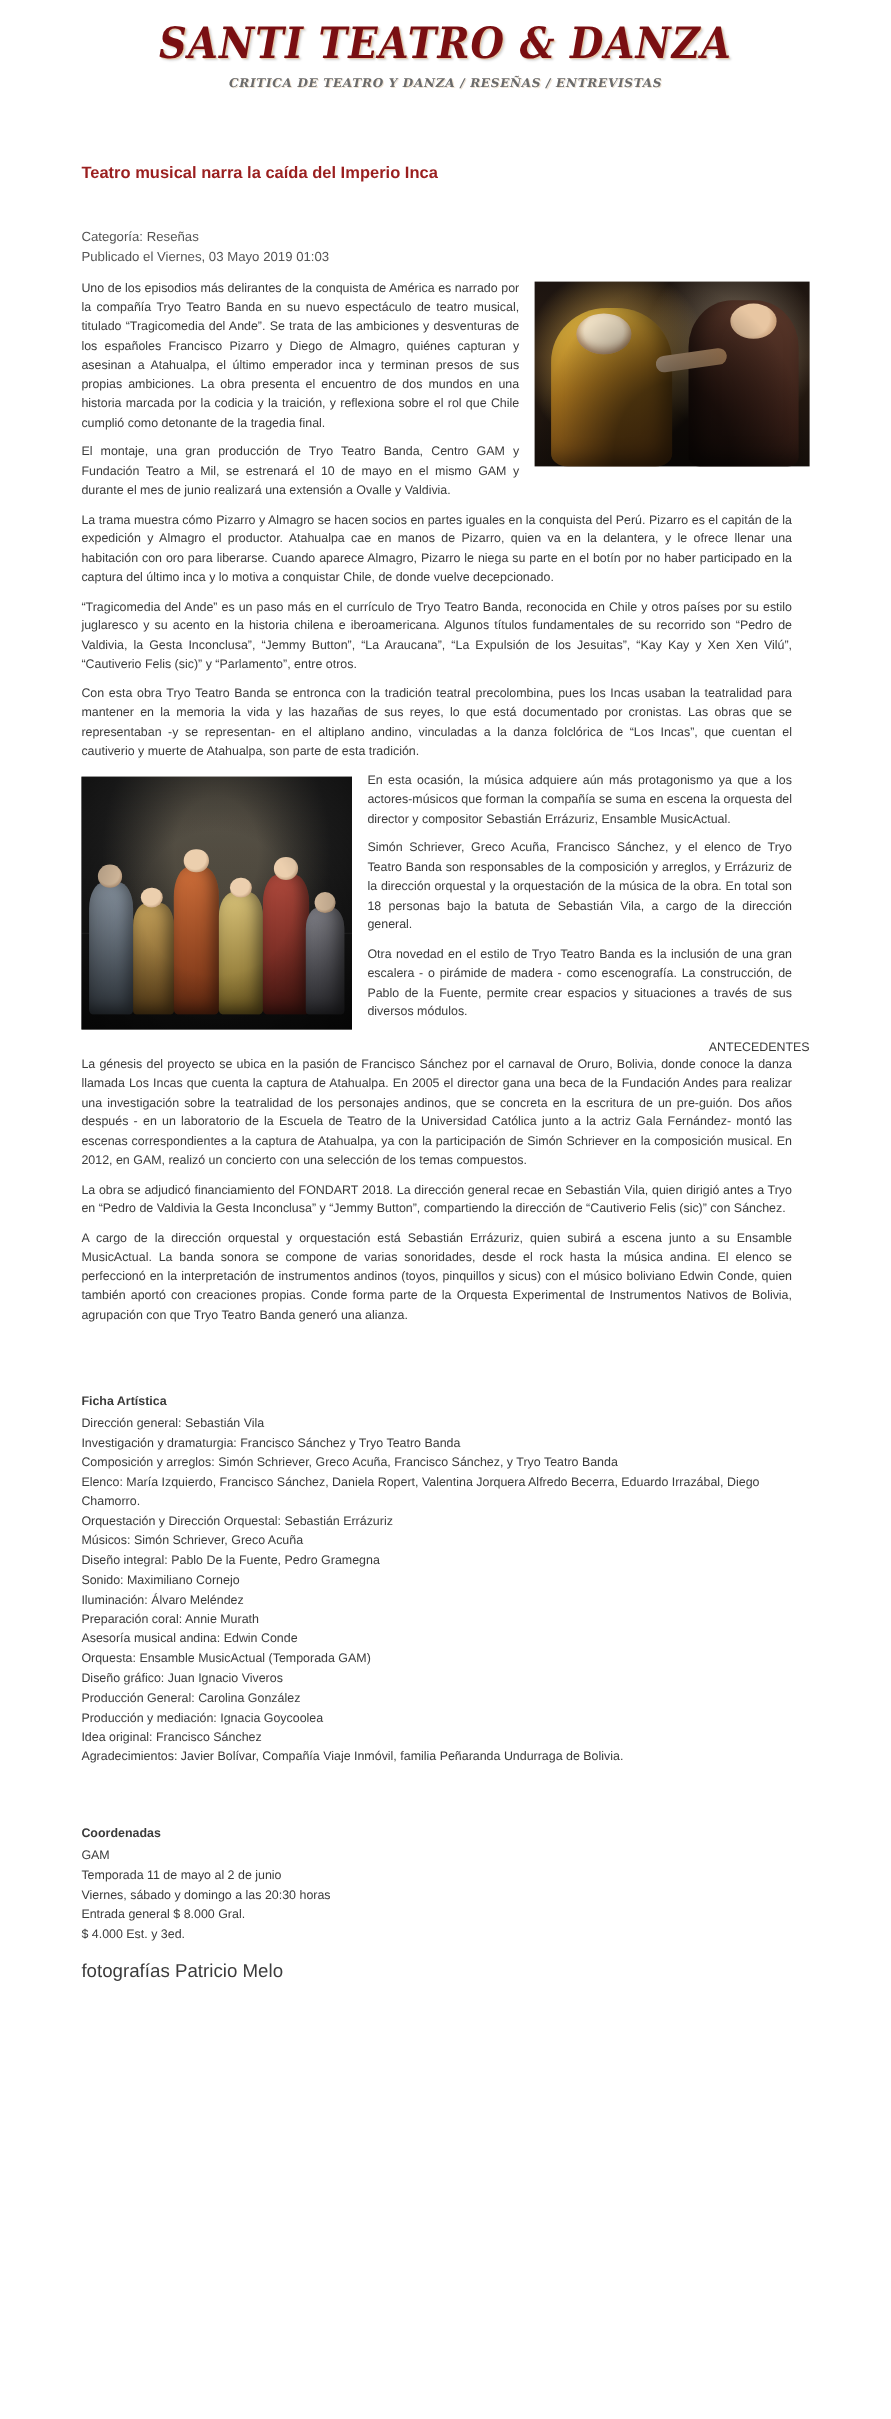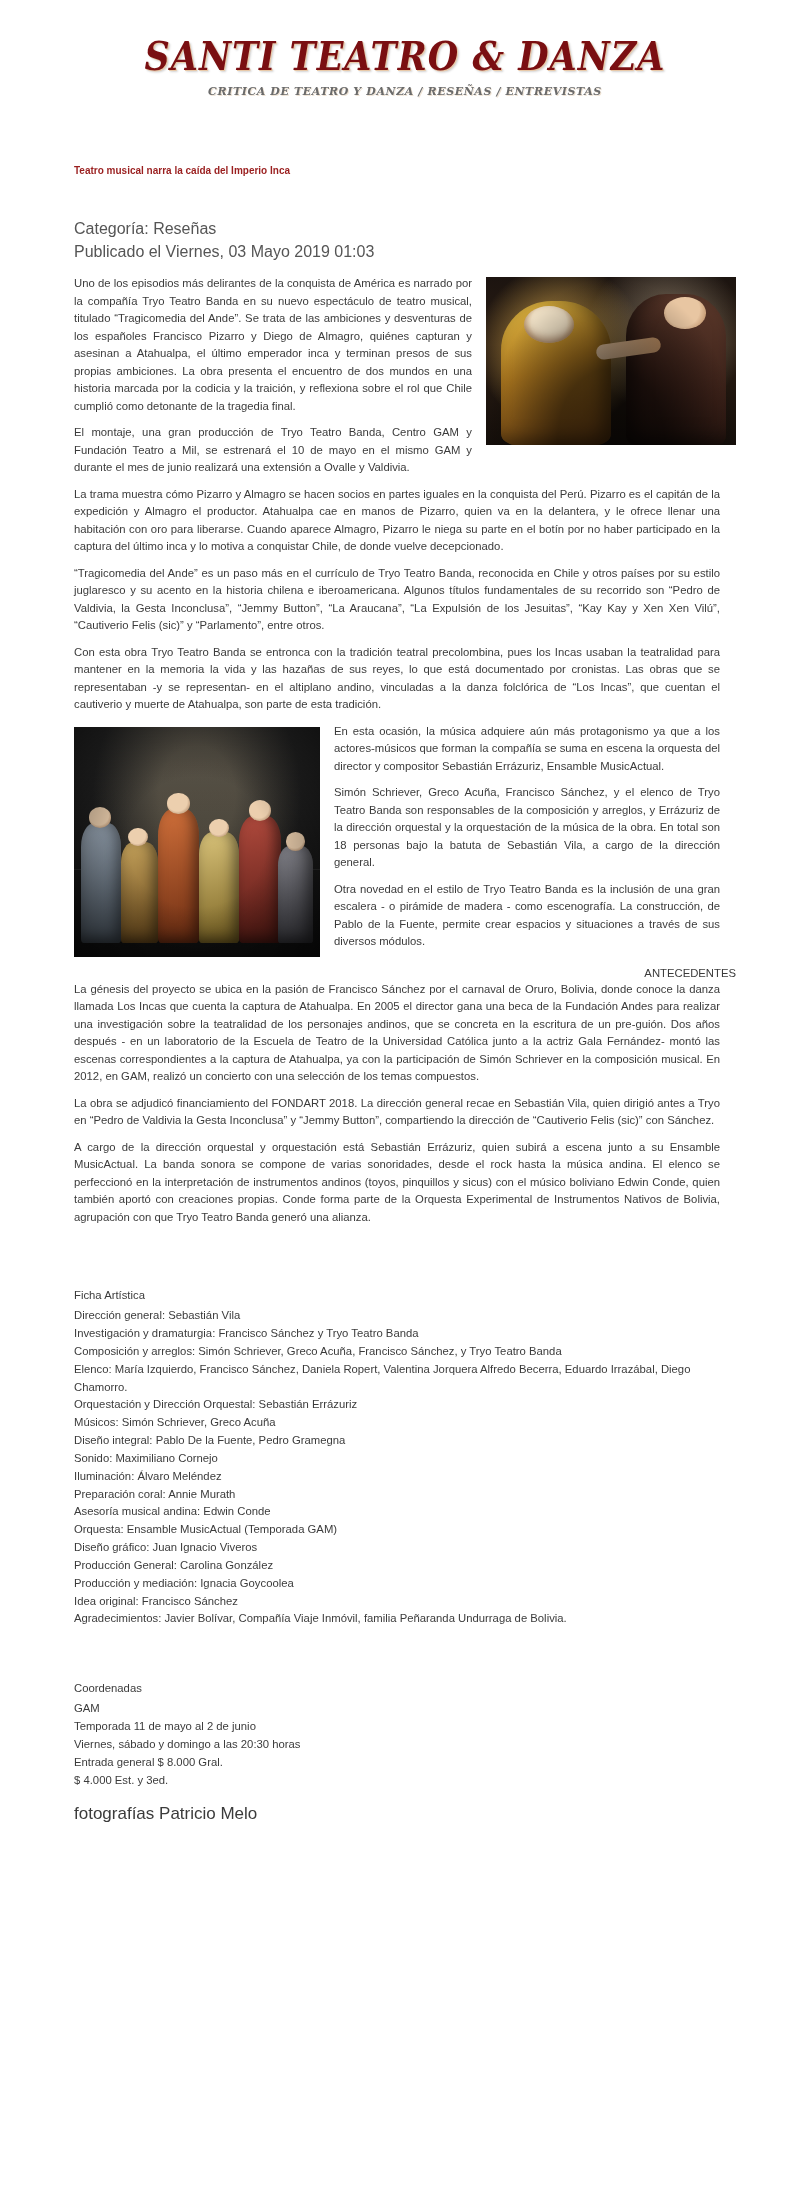--- a/index.html
+++ b/index.html
@@ -14,21 +14,21 @@
     color: #333333;
     -webkit-font-smoothing: antialiased;
   }
   .page {
     width: 810px;
     margin: 0 auto;
     position: relative;
   }
   
   .site-header {
-    padding-top: 36px;
+    padding-top: 20px;
     padding-bottom: 10px;
     text-align: center;
   }
   .site-title {
     font-family: "DejaVu Serif", serif;
     font-size: 35px;
     font-weight: bold;
     font-style: italic;
     letter-spacing: 1px;
     color: #7a0f12;
@@ -52,27 +52,27 @@
     width: 100%;
     height: 1px;
     background: transparent;
   }
   
   .content {
     padding: 55px 74px 40px 74px;
   }
   .article-title {
     color: #9a1f1f;
-    font-size: 10px;
+    font-size: 15px;
     font-weight: bold;
     margin: 0 0 10px 0;
     line-height: 1.3;
   }
   .meta {
-    font-size: 16px;
+    font-size: 12px;
     color: #555555;
     line-height: 1.45;
     margin-bottom: 12px;
     margin-top: 40px;
   }
   p.body {
     font-size: 11.3px;
     line-height: 1.55;
     color: #3b3b3b;
     text-align: justify;
@@ -177,21 +177,21 @@
   .section-label {
     font-size: 11.3px;
     color: #3b3b3b;
     margin: 4px 0 2px 0;
     text-align: right;
   }
   .block-title {
     font-size: 11.3px;
     color: #3b3b3b;
     margin: 26px 0 6px 0;
-    font-weight: normal;
+    font-weight: bold;
   }
   ul.plain {
     list-style: none;
     margin: 0;
     padding: 0;
   }
   ul.plain li {
     font-size: 11.3px;
     line-height: 1.58;
     color: #3b3b3b;

